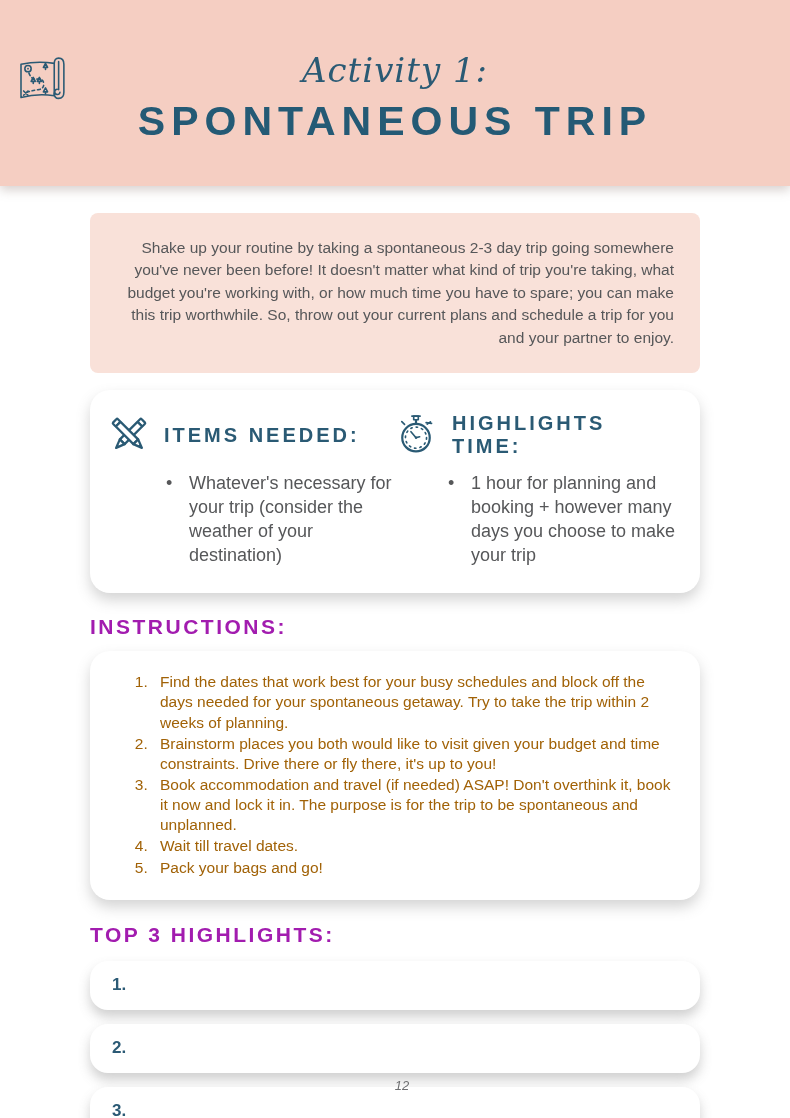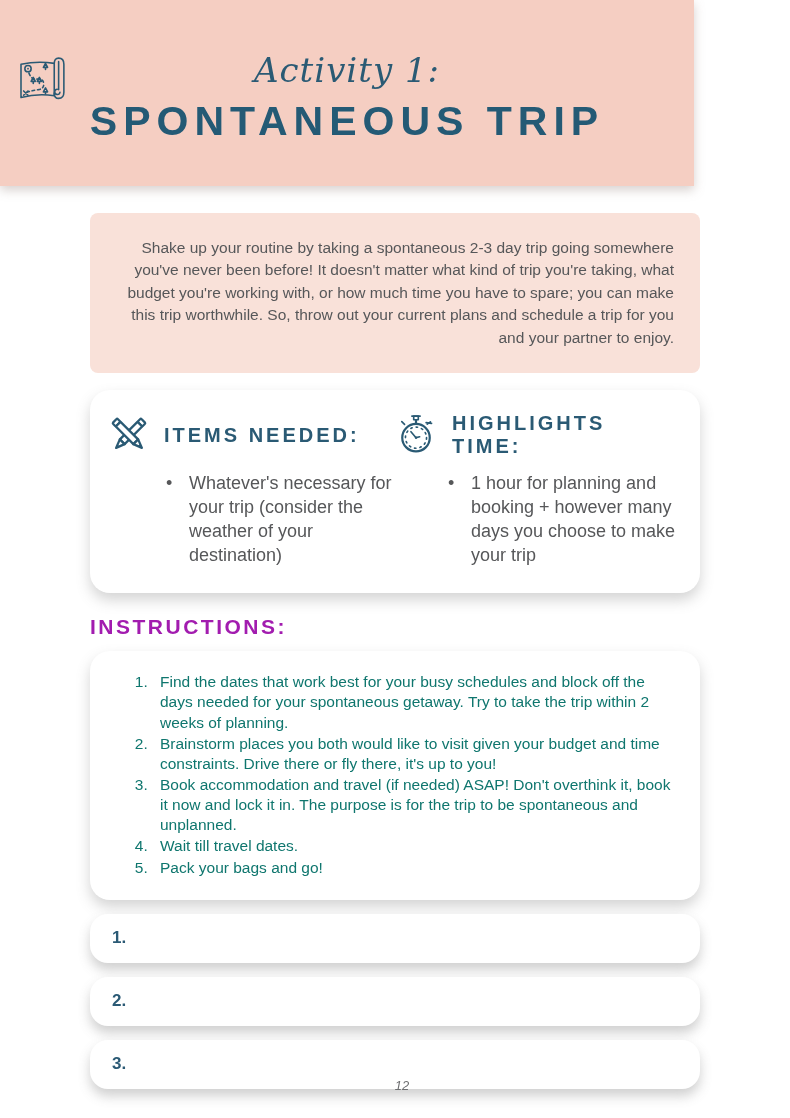--- a/index.html
+++ b/index.html
@@ -8,21 +8,21 @@
     background: #ffffff;
     font-family: "Liberation Sans", sans-serif;
     color: #58595b;
     overflow: hidden;
     position: relative;
   }
 
   
   .page-header {
     position: relative;
-    width: 694px;
+    width: 790px;
     height: 186px;
     background: #f5cec2;
     box-shadow: 0 4px 10px rgba(140,120,115,0.35);
     display: flex;
     align-items: center;
     justify-content: center;
   }
   .header-map-icon {
     position: absolute;
     left: 14px;
@@ -112,21 +112,21 @@
     margin-top: 12px;
     background: #ffffff;
     border-radius: 20px;
     box-shadow: 0 7px 14px rgba(100,100,100,0.28);
     padding: 21px 26px 21px 18px;
   }
   .steps-list { margin-left: 44px; }
   .steps-list li {
     font-size: 15.5px;
     line-height: 1.3;
-    color: #0f766e;
+    color: #a16207;
     padding-left: 8px;
     margin-bottom: 1px;
   }
 
   
   .highlights-heading { margin-top: 23px; }
   .highlights-subtitle {
     font-style: italic;
     font-size: 15.5px;
     color: #565759;
@@ -258,20 +258,21 @@
   <section class="instructions-card">
     <ol class="steps-list">
       <li>Find the dates that work best for your busy schedules and block off the days needed for your spontaneous getaway. Try to take the trip within 2 weeks of planning.</li>
       <li>Brainstorm places you both would like to visit given your budget and time constraints. Drive there or fly there, it's up to you!</li>
       <li>Book accommodation and travel (if needed) ASAP! Don't overthink it, book it now and lock it in. The purpose is for the trip to be spontaneous and unplanned.</li>
       <li>Wait till travel dates.</li>
       <li>Pack your bags and go!</li>
     </ol>
   </section>
 
+  <h2 class="section-heading highlights-heading">TOP 3 HIGHLIGHTS:</h2>
 
   <div class="highlight-box">
     <span class="highlight-label">1.</span>
   </div>
   <div class="highlight-box">
     <span class="highlight-label">2.</span>
   </div>
   <div class="highlight-box">
     <span class="highlight-label">3.</span>
   </div>

